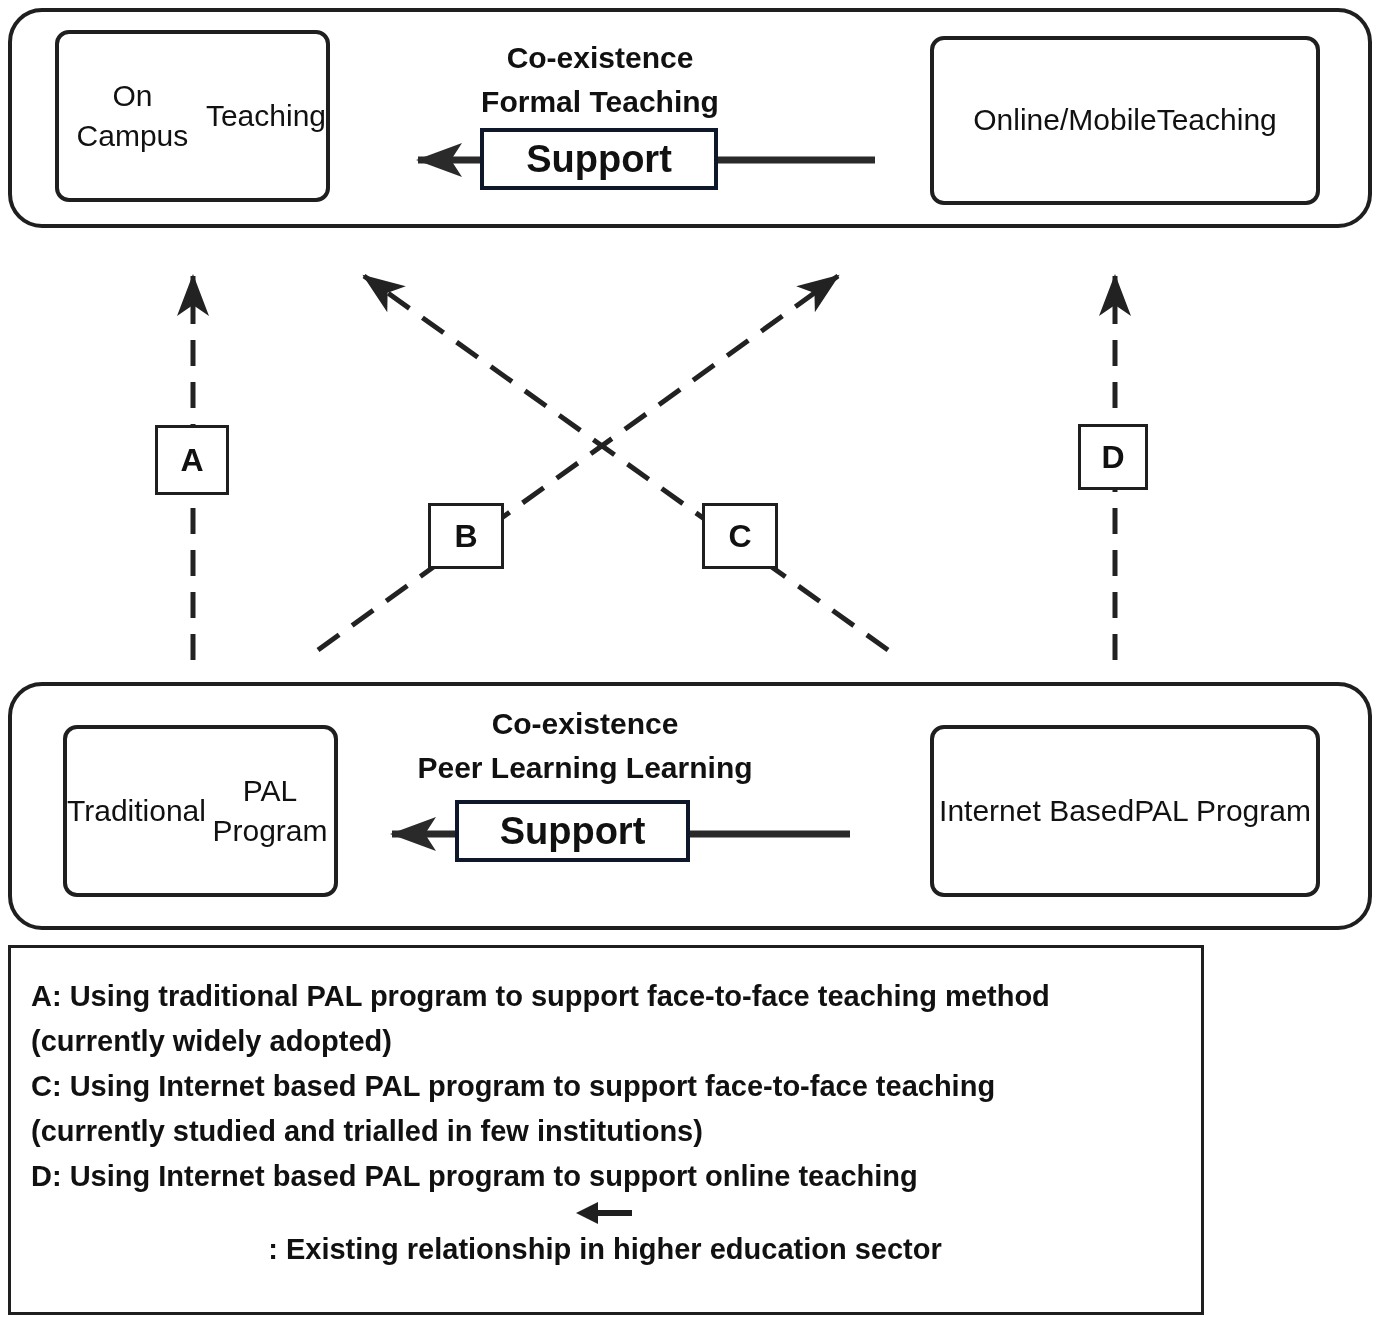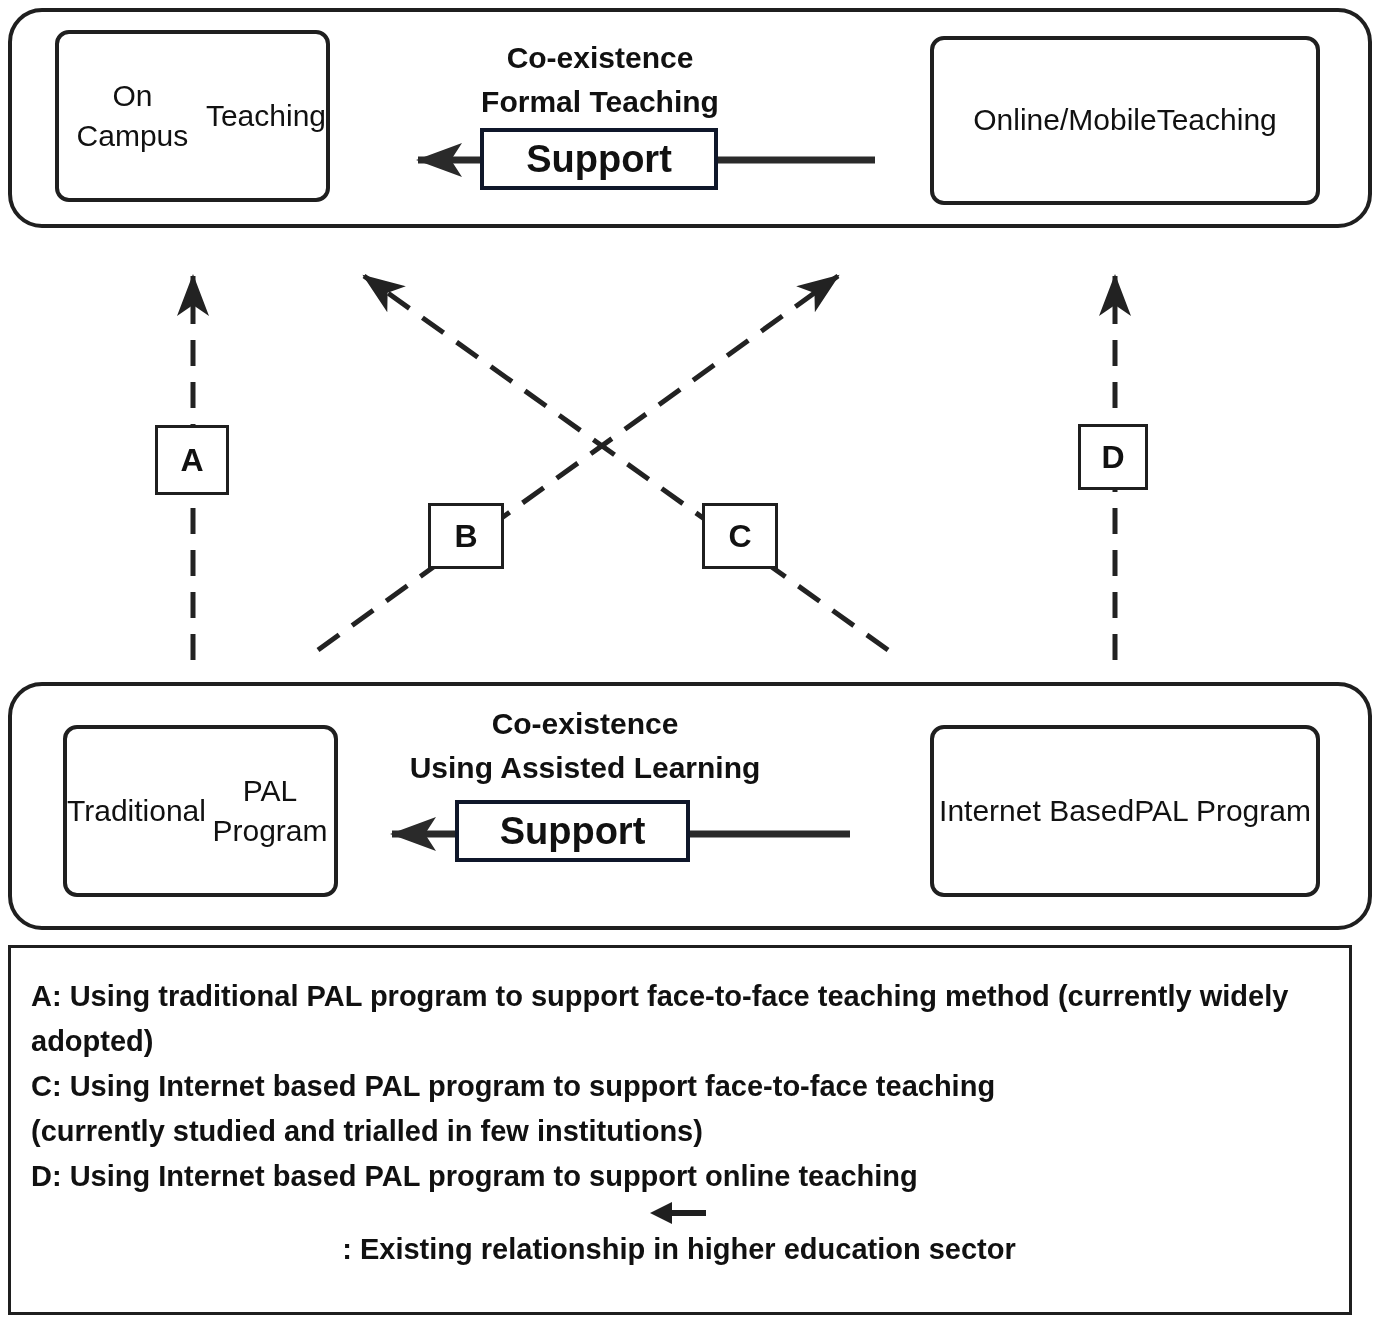--- a/index.html
+++ b/index.html
@@ -88,21 +88,21 @@
     font-weight: bold;
     font-size: 32px;
   }
   .letter-box.la { left: 155px;  top: 425px; width: 74px; height: 70px; }
   .letter-box.lb { left: 428px;  top: 503px; width: 76px; height: 66px; }
   .letter-box.lc { left: 702px;  top: 503px; width: 76px; height: 66px; }
   .letter-box.ld { left: 1078px; top: 424px; width: 70px; height: 66px; }
   .legend {
     position: absolute;
     left: 8px; top: 945px;
-    width: 1344px; height: 370px;
+    width: 1196px; height: 370px;
     border: 3px solid #1f1f1f;
     box-sizing: border-box;
     background: #ffffff;
     z-index: 3;
     padding: 26px 22px 0 20px;
     font-weight: bold;
     font-size: 29px;
     line-height: 1.55;
   }
   .legend p { margin: 0; }
@@ -165,21 +165,21 @@
 
   <div class="container bottom"></div>
 
   <div class="node traditional">
     <div>Traditional</div>
     <div>PAL Program</div>
   </div>
 
   <div class="center-title bottom-title">
     <div>Co-existence</div>
-    <div>Using Assisted Learning</div>
+    <div>Peer Learning Learning</div>
   </div>
 
   <div class="support-box bottom-support">Support</div>
 
   <div class="node internet">
     <div>Internet Based</div>
     <div>PAL Program</div>
   </div>
 
   <div class="legend">

